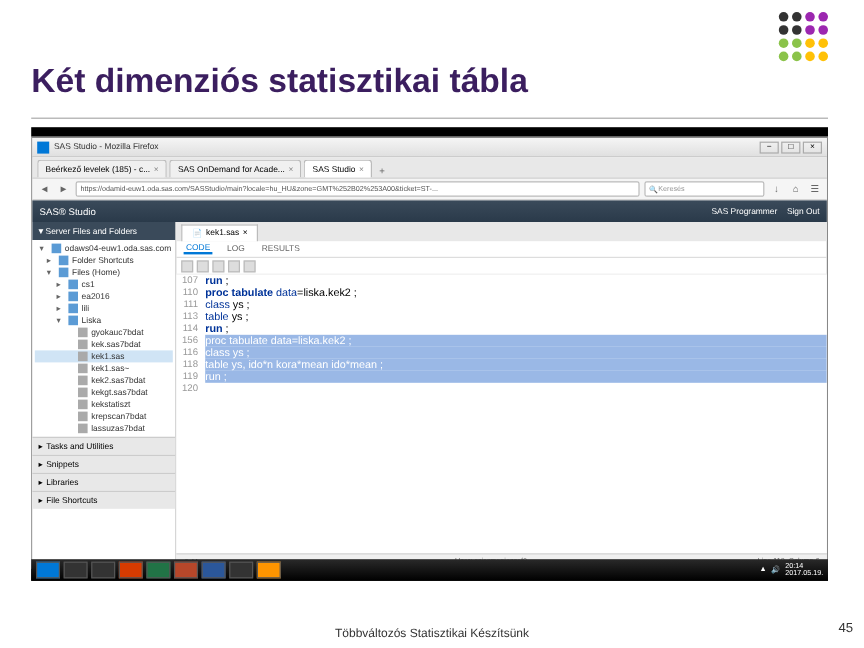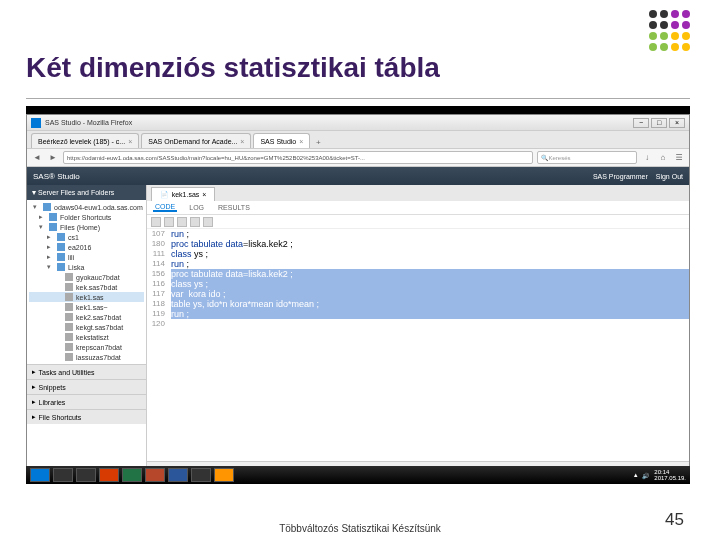--- a/index.html
+++ b/index.html
@@ -63,34 +63,34 @@
 .sub-tab { padding: 0 2px; }
 .sub-tab.active { color: #0078d7; border-bottom: 2px solid #0078d7; }
 
 .toolbar-row { height: 14px; display: flex; gap: 3px; padding: 0 4px; align-items: center; border-bottom: 1px solid #eee; }
 .tool-icon { width: 10px; height: 10px; background: #ddd; border: 1px solid #bbb; }
 
 .code-area { flex: 1; background: #fff; font-family: monospace; font-size: 9px; overflow: hidden; position: relative; }
 .code-line { display: flex; }
 .line-num { width: 24px; text-align: right; padding-right: 6px; color: #999; font-size: 8px; }
 .line-code { flex: 1; white-space: pre; }
-.kw { color: #003399; font-weight: normal; }
+.kw { color: #003399; font-weight: bold; }
 .cm { color: #008800; }
 .op { color: #003399; }
 .sel { background: #9ab8e6; color: #fff; }
 
 .status-bar { height: 12px; background: #f0f0f0; border-top: 1px solid #ccc; display: flex; align-items: center; justify-content: space-between; padding: 0 6px; font-size: 6px; color: #666; }
 
 .taskbar { position: absolute; bottom: 0; left: 0; right: 0; height: 18px; background: linear-gradient(#2a2a2a,#000); display: flex; align-items: center; padding: 0 4px; gap: 3px; }
 .taskbar-item { width: 20px; height: 14px; background: #333; border: 1px solid #555; }
 .taskbar-right { margin-left: auto; color: #fff; font-size: 6px; display: flex; gap: 4px; align-items: center; }
 
 .footer { position: absolute; bottom: 6px; left: 0; right: 0; text-align: center; font-size: 10px; color: #333; }
 .footer-line1, .footer-line2 { display: block; }
-.page-num { position: absolute; bottom: 10px; right: 36px; font-size: 17px; color: #333; }
+.page-num { position: absolute; bottom: 10px; right: 9px; font-size: 11px; color: #333; }
 
 .black-band { position: absolute; left: 26px; right: 30px; background: #000; }
 .band-top { top: 106px; height: 8px; }
 .band-bot { top: 474px; height: 10px; }
 </style>
 </head>
 <body>
 
 <div class="slide">
   <div class="dot-logo">
@@ -287,42 +287,42 @@
           <span class="tool-icon"></span>
           <span class="tool-icon"></span>
           <span class="tool-icon"></span>
         </div>
         <div class="code-area" id="code-area">
             <div class="code-line">
               <span class="line-num">107</span>
               <span class="line-code"><span class="kw">run</span> ;</span>
             </div>
             <div class="code-line">
-              <span class="line-num">180</span>
+              <span class="line-num">110</span>
               <span class="line-code"><span class="kw">proc tabulate</span> <span class="op">data</span>=liska.kek2 ;</span>
             </div>
             <div class="code-line">
               <span class="line-num">111</span>
               <span class="line-code"><span class="op">class</span> ys ;</span>
             </div>
             <div class="code-line">
+              <span class="line-num">113</span>
+              <span class="line-code"><span class="op">table</span> ys ;</span>
+            </div>
+            <div class="code-line">
               <span class="line-num">114</span>
               <span class="line-code"><span class="kw">run</span> ;</span>
             </div>
             <div class="code-line">
               <span class="line-num">156</span>
               <span class="line-code sel">proc tabulate data=liska.kek2 ;</span>
             </div>
             <div class="code-line">
               <span class="line-num">116</span>
               <span class="line-code sel">class ys ;</span>
-            </div>
-            <div class="code-line">
-              <span class="line-num">117</span>
-              <span class="line-code sel">var  kora ido ;</span>
             </div>
             <div class="code-line">
               <span class="line-num">118</span>
               <span class="line-code sel">table ys, ido*n kora*mean ido*mean ;</span>
             </div>
             <div class="code-line">
               <span class="line-num">119</span>
               <span class="line-code sel">run ;</span>
             </div>
             <div class="code-line">

